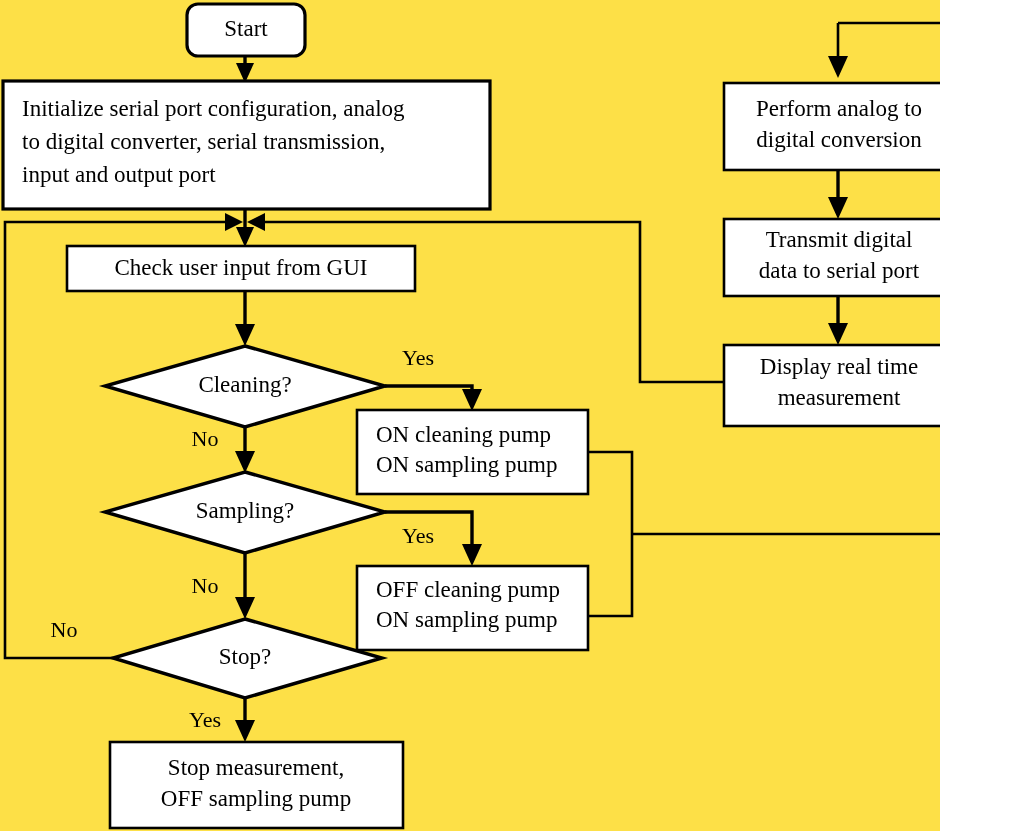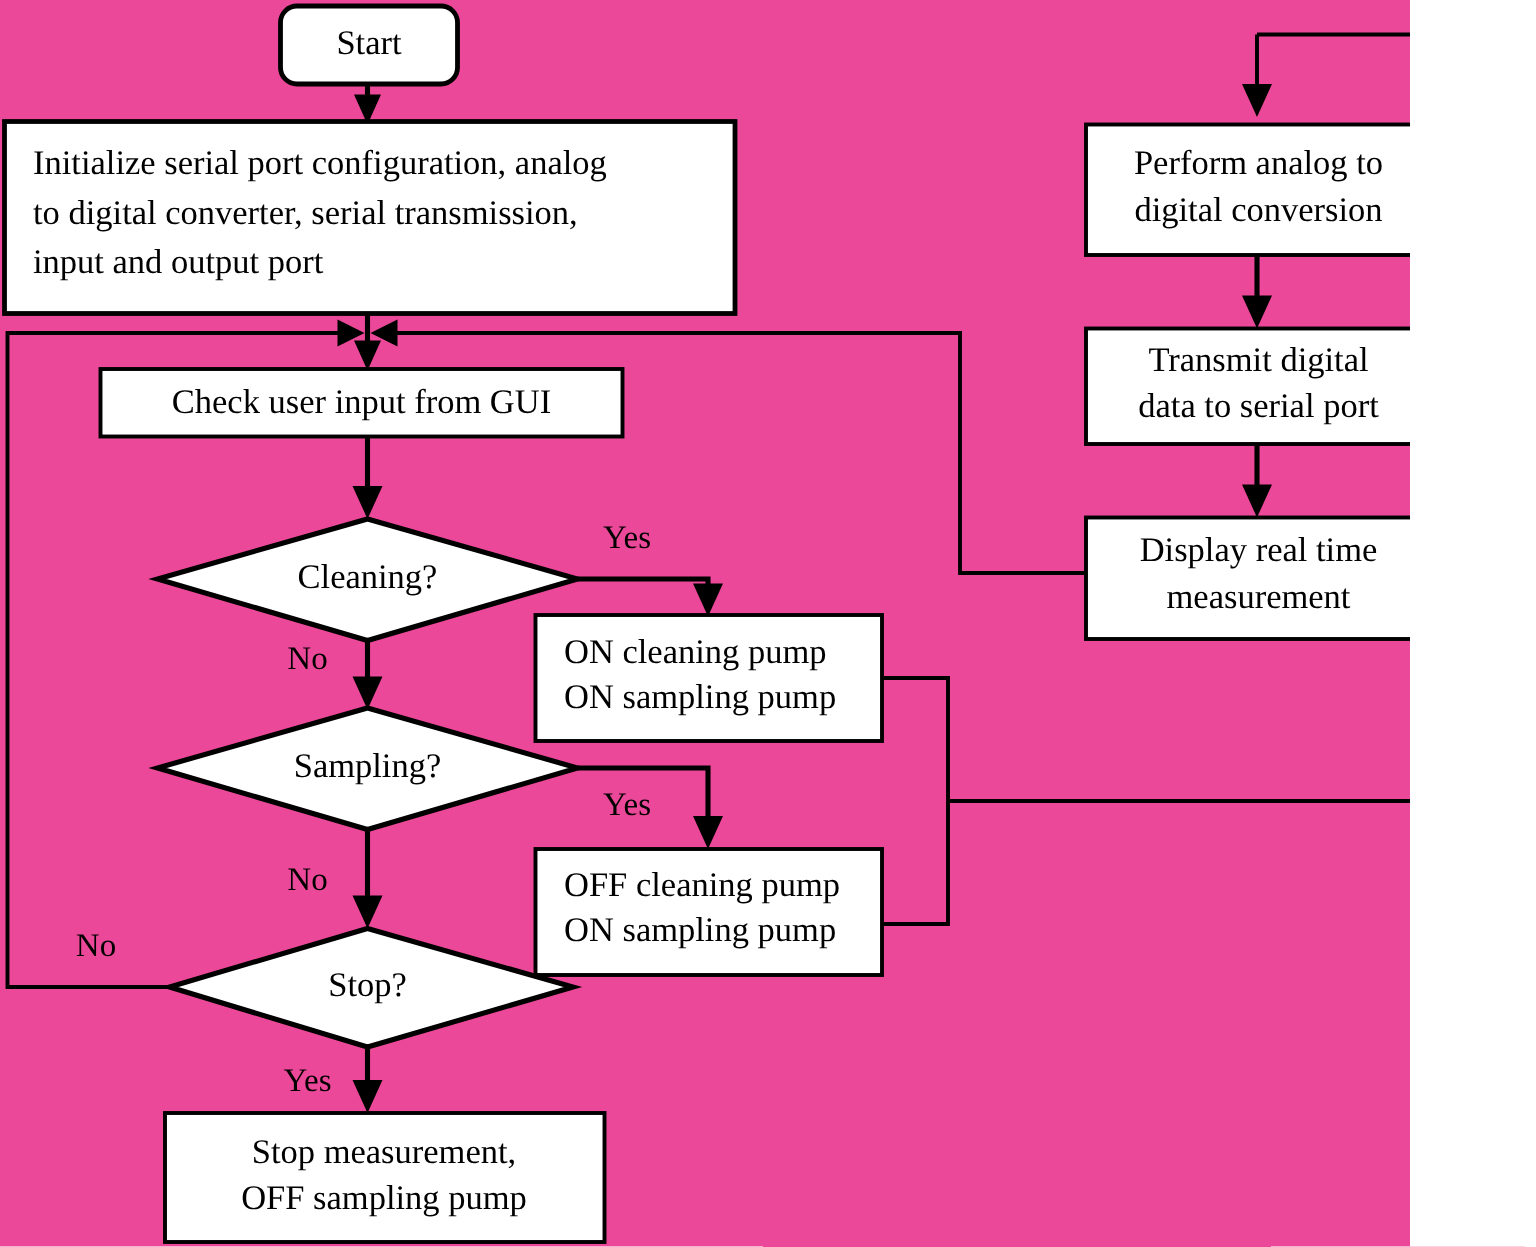--- a/index.html
+++ b/index.html
@@ -7,21 +7,21 @@
     padding: 0;
     background: #ffffff;
   }
   body {
     font-family: "Liberation Serif", "DejaVu Serif", serif;
   }
   #flow-root {
     position: relative;
     width: 940px;
     height: 831px;
-    background: #ec4899;
+    background: #fde047;
     overflow: hidden;
   }
   svg.flow {
     display: block;
     width: 1024px;
     height: 831px;
   }
   .node-shape {
     fill: #ffffff;
     stroke: #000000;

